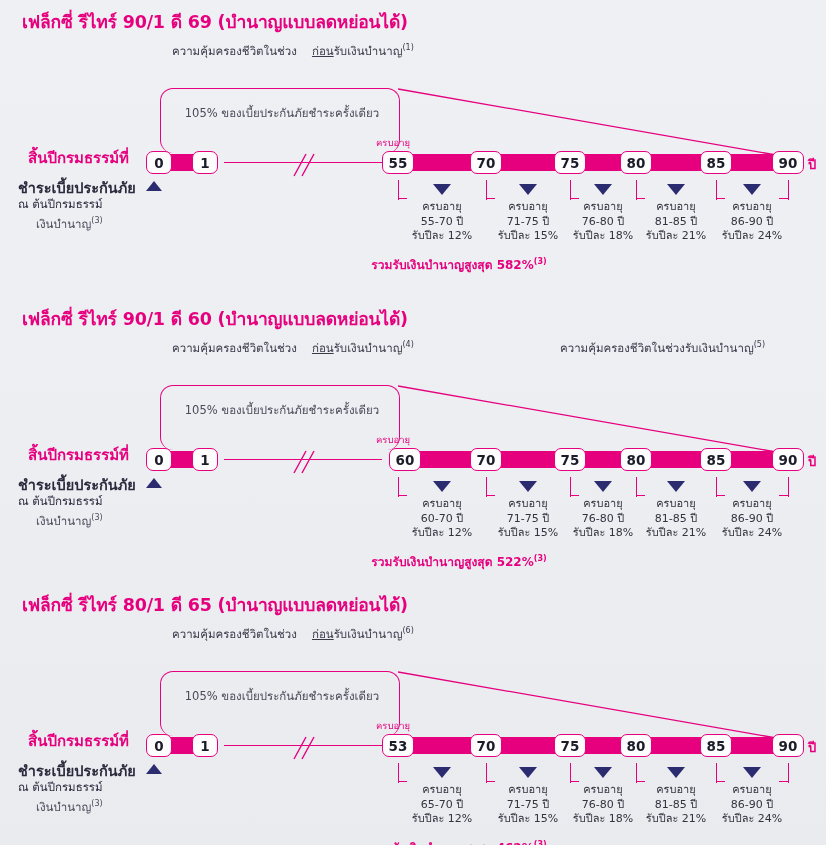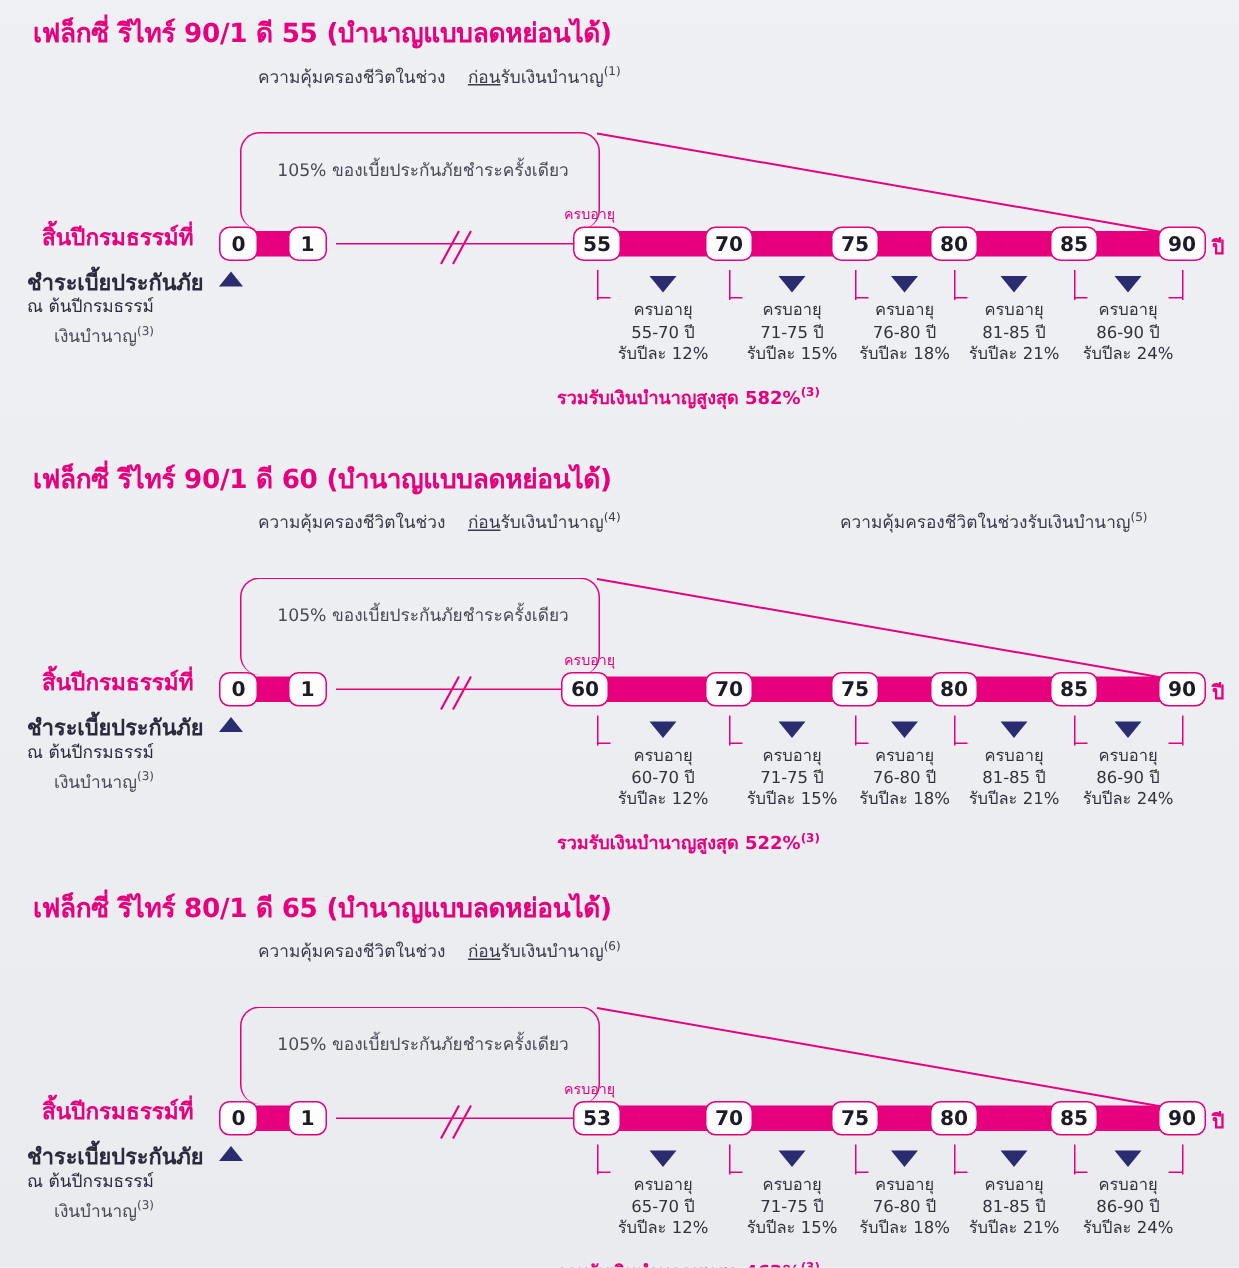--- a/index.html
+++ b/index.html
@@ -112,21 +112,21 @@
     position: absolute; top: 255px; width: 808px; text-align: center;
     font-size: 12px; font-weight: bold; color: #e6007e;
   }
   .total-inner { display: inline-block; margin-left: 110px; }
 </style>
 </head>
 <body>
 
 <div class="page">
     <div class="section" style="top:0px;">
-      <div class="title">เฟล็กซี่ รีไทร์ 90/1 ดี 55 (บำนาญแบบลดหย่อนได้)</div>
+      <div class="title">เฟล็กซี่ รีไทร์ 90/1 ดี 69 (บำนาญแบบลดหย่อนได้)</div>
       <div class="cap-left"><span>ความคุ้มครองชีวิตในช่วง<span class="u">ก่อน</span>รับเงินบำนาญ</span><span class="sup">(1)</span></div>
       <div class="sumbox"></div>
       <div class="sumbox-txt">105% ของเบี้ยประกันภัยชำระครั้งเดียว</div>
       <svg class="diag" width="386" height="72">
         <line x1="0" y1="1" x2="384" y2="68" stroke="#E6007E" stroke-width="1.3"></line>
       </svg>
       <div class="tl">
         <div class="thinline" style="left:224px;width:158px;"></div>
         <div class="barfat" style="left:170px;width:24px;"></div>
         <svg class="zig" width="44" height="26" style="left:282px;">
@@ -212,21 +212,21 @@
         <svg class="zig" width="44" height="26" style="left:282px;">
           <path d="M12 24 L24 2 M20 24 L32 2" stroke="#E6007E" stroke-width="1.4" fill="none"></path>
         </svg>
         <div class="barfat" style="left:402px;width:74px;"></div>
         <div class="barfat" style="left:490px;width:70px;"></div>
         <div class="barfat" style="left:574px;width:52px;"></div>
         <div class="barfat" style="left:640px;width:66px;"></div>
         <div class="barfat" style="left:720px;width:58px;"></div>
         <div class="node sm" style="left:146px;">0</div>
         <div class="node sm" style="left:192px;">1</div>
-        <div class="node md" style="left:374px;">60</div>
+        <div class="node md" style="left:389px;">60</div>
         <div class="node md" style="left:470px;">70</div>
         <div class="node md" style="left:554px;">75</div>
         <div class="node md" style="left:620px;">80</div>
         <div class="node md" style="left:700px;">85</div>
         <div class="node md" style="left:772px;">90</div>
         <div class="krob" style="left:376px;top:-13px;">ครบอายุ</div>
         <div class="pyear" style="left:808px;">ปี</div>
       </div>
       <div class="lbl1">สิ้นปีกรมธรรม์ที่</div>
       <div class="lbl2">ชำระเบี้ยประกันภัย</div>

